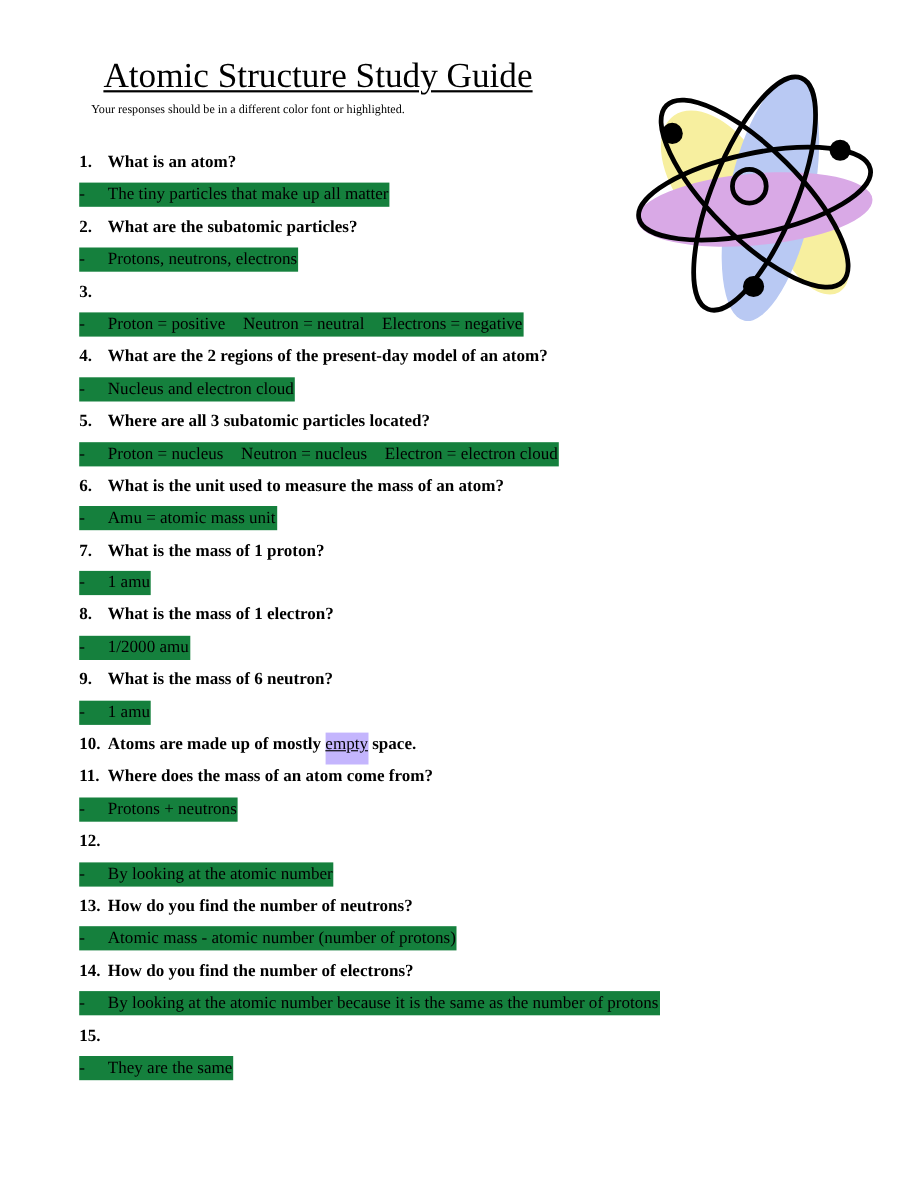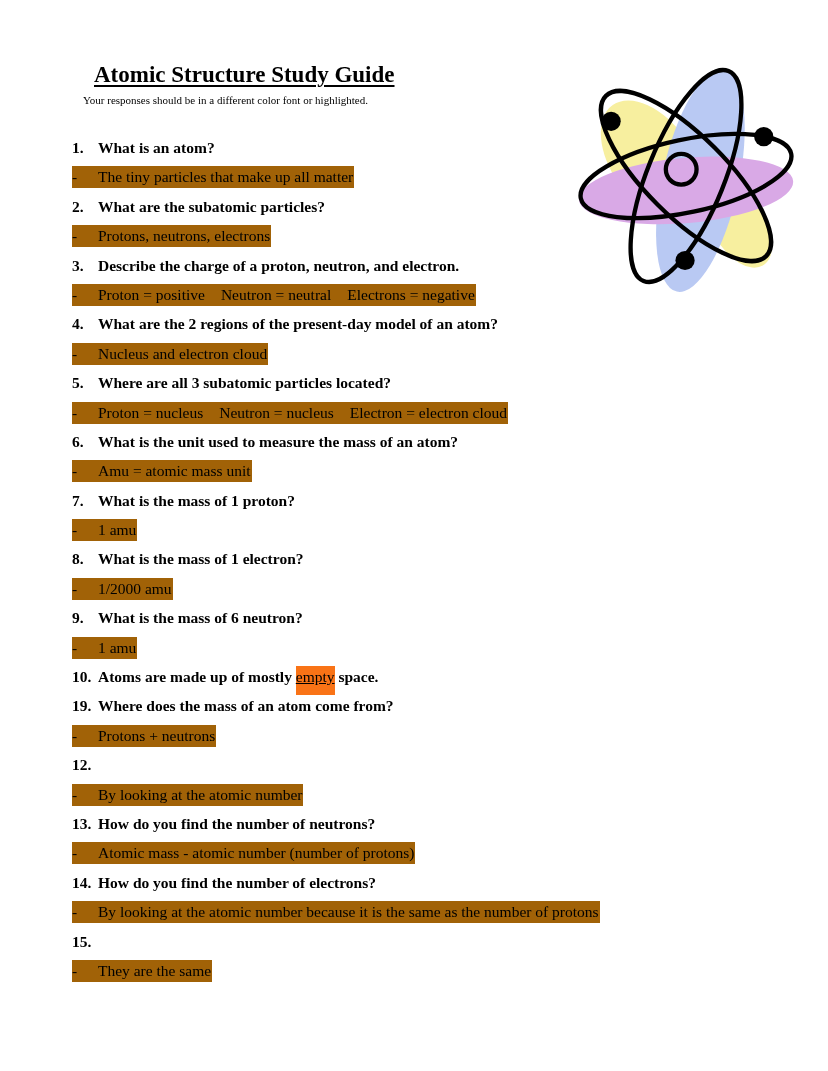--- a/index.html
+++ b/index.html
@@ -1,26 +1,26 @@
 <!DOCTYPE html>
 <html><head>
 <meta charset="utf-8">
 <style>
   html, body { margin: 0; padding: 0; background: #ffffff; }
   body { width: 828px; height: 1071px; position: relative; overflow: hidden; font-family: "Liberation Serif", serif; color: #000; }
-  .title { position: absolute; left: 94px; top: 50px; font-size: 23px; font-weight: bold; text-decoration: underline; text-decoration-thickness: 2px; text-underline-offset: 3px; white-space: nowrap; margin-top: 12px; }
+  .title { position: absolute; left: 94px; top: 50px; font-size: 32px; font-weight: normal; text-decoration: underline; text-decoration-thickness: 2px; text-underline-offset: 3px; white-space: nowrap; }
   .subtitle { position: absolute; left: 83px; top: 94px; font-size: 11px; font-weight: normal; white-space: nowrap; }
   .atom { position: absolute; left: 566px; top: 56px; width: 240px; height: 240px; }
   .list { position: absolute; left: 72px; top: 137px; width: 700px; }
   .q { height: 29.4px; line-height: 22px; font-size: 15.5px; font-weight: bold; white-space: nowrap; display: flex; }
   .q .num { display: inline-block; width: 26px; }
   .a { height: 29.4px; line-height: 22px; font-size: 15.5px; white-space: nowrap; }
-  .hl { background: #a16207; display: inline-block; padding: 0 1px 0 0; line-height: 22px; }
+  .hl { background: #15803d; display: inline-block; padding: 0 1px 0 0; line-height: 22px; }
   .a .dash { display: inline-block; width: 26px; }
-  .fill { background: #f97316; text-decoration: underline; font-weight: normal; }
+  .fill { background: #c4b5fd; text-decoration: underline; font-weight: normal; }
   .gap { display: inline-block; width: 16px; }
 </style>
 </head>
 <body>
 
 <div>
   <div class="title">Atomic Structure Study Guide</div>
   <div class="subtitle">Your responses should be in a different color font or highlighted.</div>
 
   <svg class="atom" viewBox="0 0 250 250">
@@ -50,21 +50,20 @@
     <div class="a"><span class="hl"><span class="dash">-</span><span>The tiny particles that make up all matter</span></span></div>
 
     <div class="q">
         <span class="num">2.</span>
         <span>What are the subatomic particles?</span>
       </div>
     <div class="a"><span class="hl"><span class="dash">-</span><span>Protons, neutrons, electrons</span></span></div>
 
     <div class="q">
         <span class="num">3.</span>
-        <span>Describe the charge of a proton, neutron, and electron.</span>
       </div>
     <div class="a"><span class="hl"><span class="dash">-</span><span>Proton = positive</span><span class="gap"></span><span>Neutron = neutral</span><span class="gap"></span><span>Electrons = negative</span></span></div>
 
     <div class="q">
         <span class="num">4.</span>
         <span>What are the 2 regions of the present-day model of an atom?</span>
       </div>
     <div class="a"><span class="hl"><span class="dash">-</span><span>Nucleus and electron cloud</span></span></div>
 
     <div class="q">
@@ -98,21 +97,21 @@
     <div class="a"><span class="hl"><span class="dash">-</span><span>1 amu</span></span></div>
 
     <div class="q">
         <span class="num">10.</span>
         <span style="white-space:pre">Atoms are made up of mostly </span>
         <span class="fill">empty</span>
         <span style="white-space:pre"> space.</span>
       </div>
 
     <div class="q">
-        <span class="num">19.</span>
+        <span class="num">11.</span>
         <span>Where does the mass of an atom come from?</span>
       </div>
     <div class="a"><span class="hl"><span class="dash">-</span><span>Protons + neutrons</span></span></div>
 
     <div class="q">
         <span class="num">12.</span>
       </div>
     <div class="a"><span class="hl"><span class="dash">-</span><span>By looking at the atomic number</span></span></div>
 
     <div class="q">

